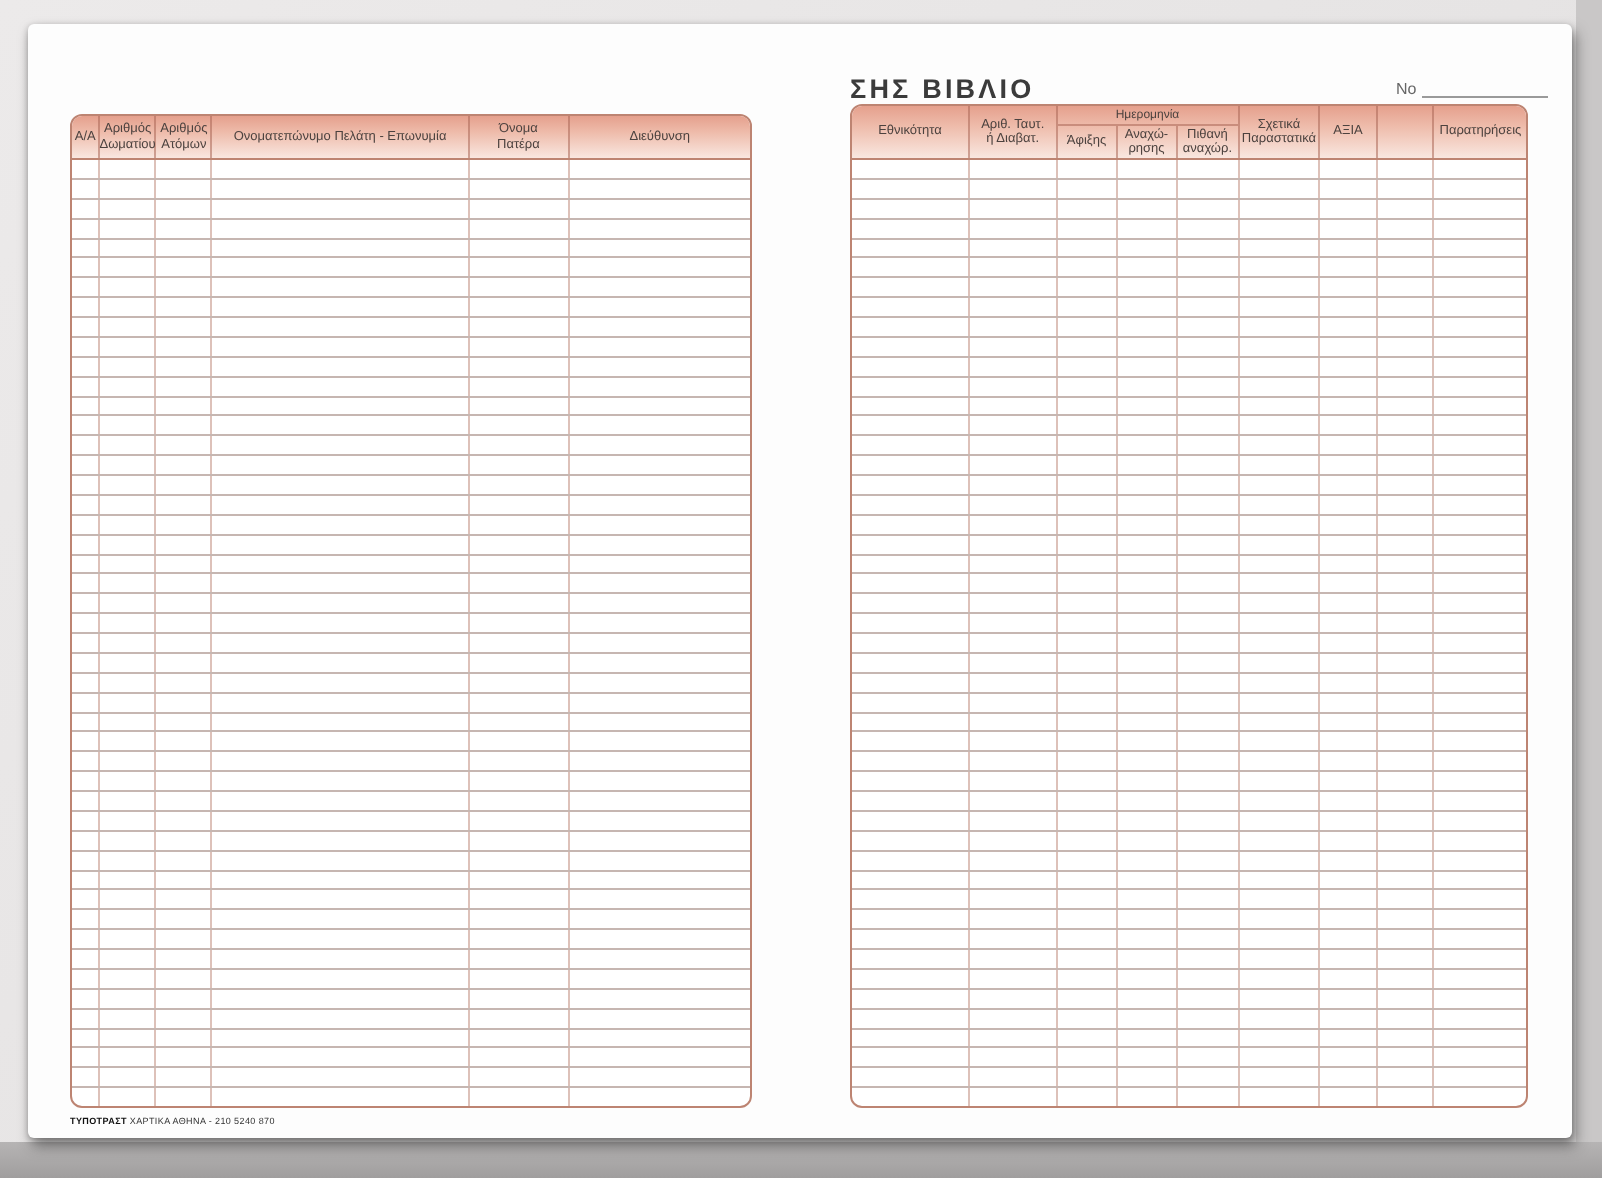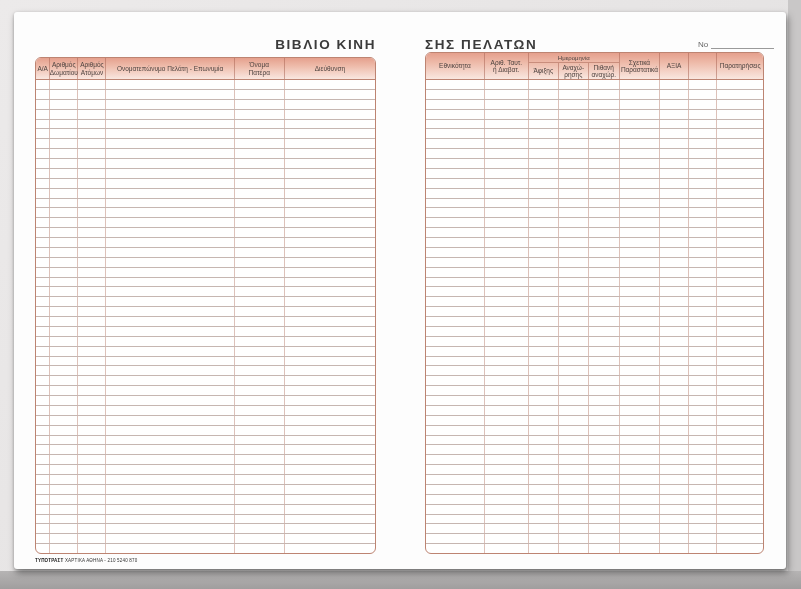--- a/index.html
+++ b/index.html
@@ -49,23 +49,22 @@
 </style>
 </head>
 <body>
 
 <div class="scene">
   <div class="band-right"></div>
   <div class="band-bottom"></div>
 
   <div class="paper">
 
-    <div class="page-title title-left">ΒΙΒΛΙΟ ΚΙΝΗ</div>
 
-    <div class="page-title title-right">ΣΗΣ ΠΕΛΑΤΩΝ</div>
+    <div class="page-title title-right">ΣΗΣ ΒΙΒΛΙΟ</div>
 
     <div class="no-field">
       <span>No</span>
       <span class="no-line"></span>
     </div>
 
     <div class="tbl tbl-left">
       <div class="thead">
           <div class="th" style="width: 4.2%;">Α/Α</div>
           <div class="th" style="width: 8.3%;">Αριθμός

